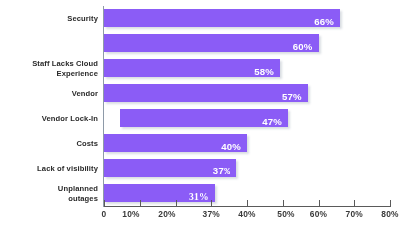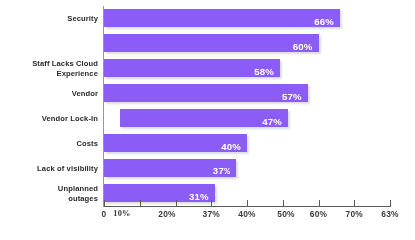--- a/index.html
+++ b/index.html
@@ -182,44 +182,44 @@
           <div class="bar-track" style="width: 132.275px; font-family: Liberation Mono, monospace;">
             <div class="bar" style="width: 100%;">
               <span class="bar-value">37%</span>
             </div>
           </div>
         </div>
         <div class="row">
           <div class="cat-label">Unplanned
 outages</div>
           <div class="bar-track" style="width: 110.825px;">
-            <div class="bar" style="width: 100%;">
+            <div class="bar" style="width: 100%; font-family: Liberation Serif, serif;">
               <span class="bar-value">31%</span>
             </div>
           </div>
         </div>
       </div>
 
     <div class="axis-baseline-v"></div>
     <div class="axis-line"></div>
     <div id="ticks">
         <div class="tick" style="left: 104px;"></div>
         <div class="tick-label" style="left: 104px;">0</div>
         <div class="tick" style="left: 139.75px;"></div>
-        <div class="tick-label" style="left: 122px; font-family: Liberation Serif, serif;">10%</div>
+        <div class="tick-label" style="left: 131px;">10%</div>
         <div class="tick" style="left: 175.5px;"></div>
         <div class="tick-label" style="left: 167px;">20%</div>
         <div class="tick" style="left: 211.25px;"></div>
         <div class="tick-label" style="left: 211.25px;">37%</div>
         <div class="tick" style="left: 247px;"></div>
         <div class="tick-label" style="left: 247px;">40%</div>
         <div class="tick" style="left: 282.75px;"></div>
         <div class="tick-label" style="left: 286px;">50%</div>
         <div class="tick" style="left: 318.5px;"></div>
         <div class="tick-label" style="left: 318.5px;">60%</div>
         <div class="tick" style="left: 354.25px;"></div>
         <div class="tick-label" style="left: 354.25px;">70%</div>
         <div class="tick" style="left: 390px;"></div>
-        <div class="tick-label" style="left: 390px;">63%</div>
+        <div class="tick-label" style="left: 390px;">80%</div>
       </div>
 
   </div>
 </div>
 
 </body></html>

